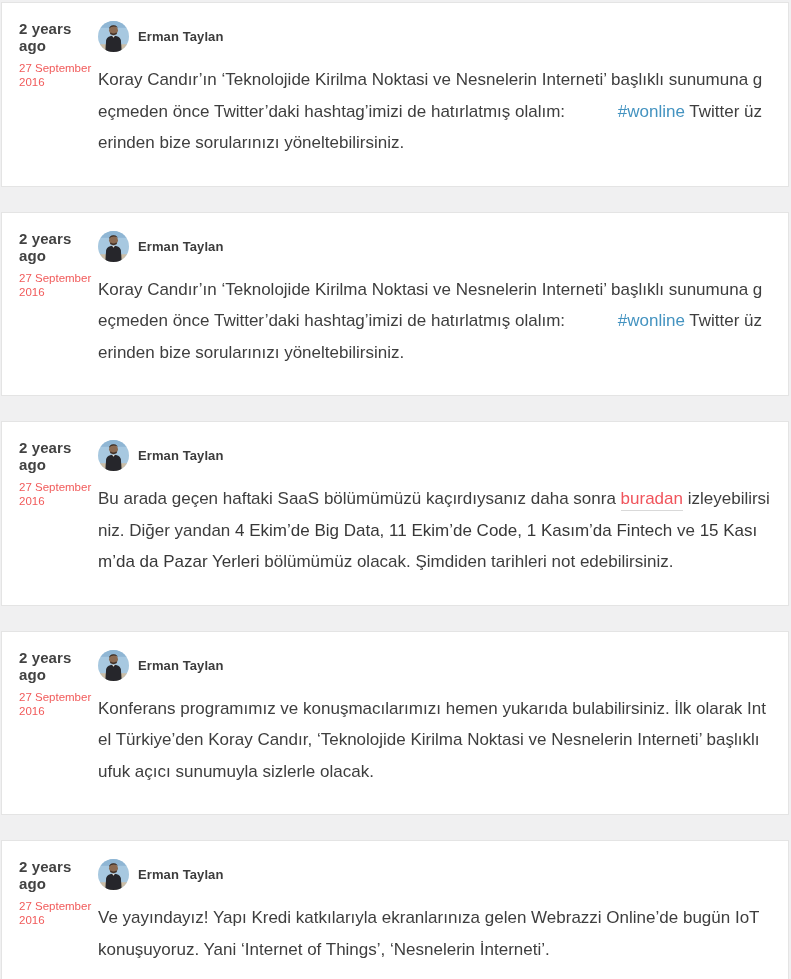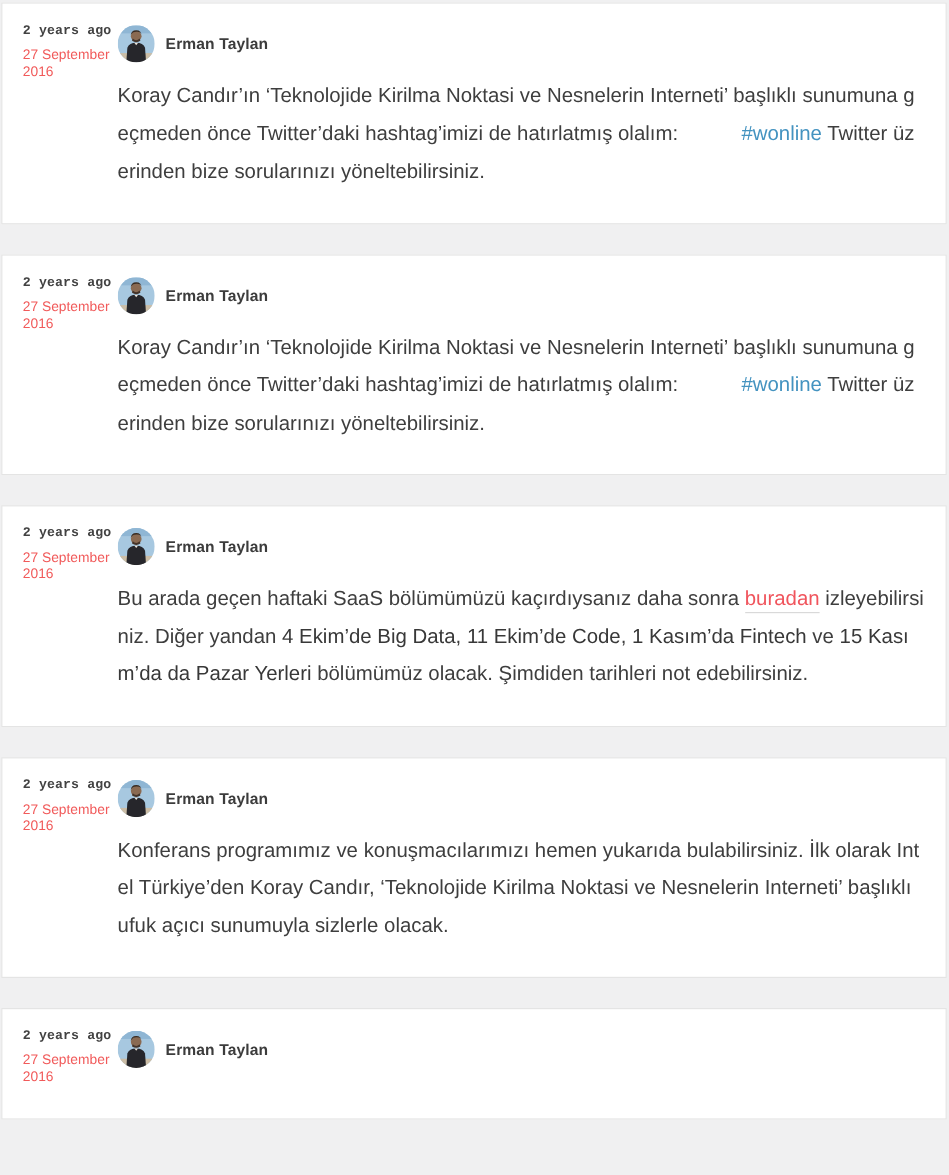--- a/index.html
+++ b/index.html
@@ -28,25 +28,24 @@
     margin:0 2px 25px 1px;
     display:flex;
     padding:15px 18px 27px 17px;
   }
   .meta{
     width:79px;
     flex:0 0 79px;
     padding-top:2px;
   }
   .ago{
-    font-size:11px;
+    font-size:15px;
     font-weight:700;
     color:var(--meta-dark);
     letter-spacing:.1px;
-    font-family:Liberation Mono, monospace;
   }
   .date{
     margin-top:7px;
     font-size:11.5px;
     line-height:14px;
     color:var(--date-red);
   }
   .content{flex:1;min-width:0;}
   .author-row{
     display:flex;
@@ -209,15 +208,16 @@
             <rect x="0" y="24" width="32" height="8" fill="#cbbda6"></rect>
             <circle cx="16" cy="9.5" r="4.6" fill="#8a6a52"></circle>
             <path d="M11.2 9.2 Q11.4 4.4 16 4.4 Q20.6 4.4 20.8 9.2 Q20.8 6.9 19.4 6.2 Q17.8 5.4 16 5.6 Q13 5.6 12.3 7.2 Q11.3 8 11.2 9.2 Z" fill="#3a2c22"></path>
             <path d="M13 11.5 Q16 14.5 19 11.5 L19.6 13.4 Q16 15.8 12.4 13.4 Z" fill="#43332a"></path>
             <path d="M7.5 32 L8.4 19.5 Q10 15.2 16 15.2 Q22 15.2 23.6 19.5 L24.5 32 Z" fill="#26262b"></path>
             <path d="M14.5 15.3 L16 17.2 L17.5 15.3 L16.6 15.2 Z" fill="#efe7dc"></path>
           </svg>
         </span>
         <span class="author">Erman Taylan</span>
       </div>
+      <p class="body"><span>Ve yayındayız! Yapı Kredi katkılarıyla ekranlarınıza gelen Webrazzi Online’de bugün IoT konuşuyoruz. Yani ‘Internet of Things’, ‘Nesnelerin İnterneti’.</span></p>
     </div>
   </article>
 </main>
 
 </body></html>

